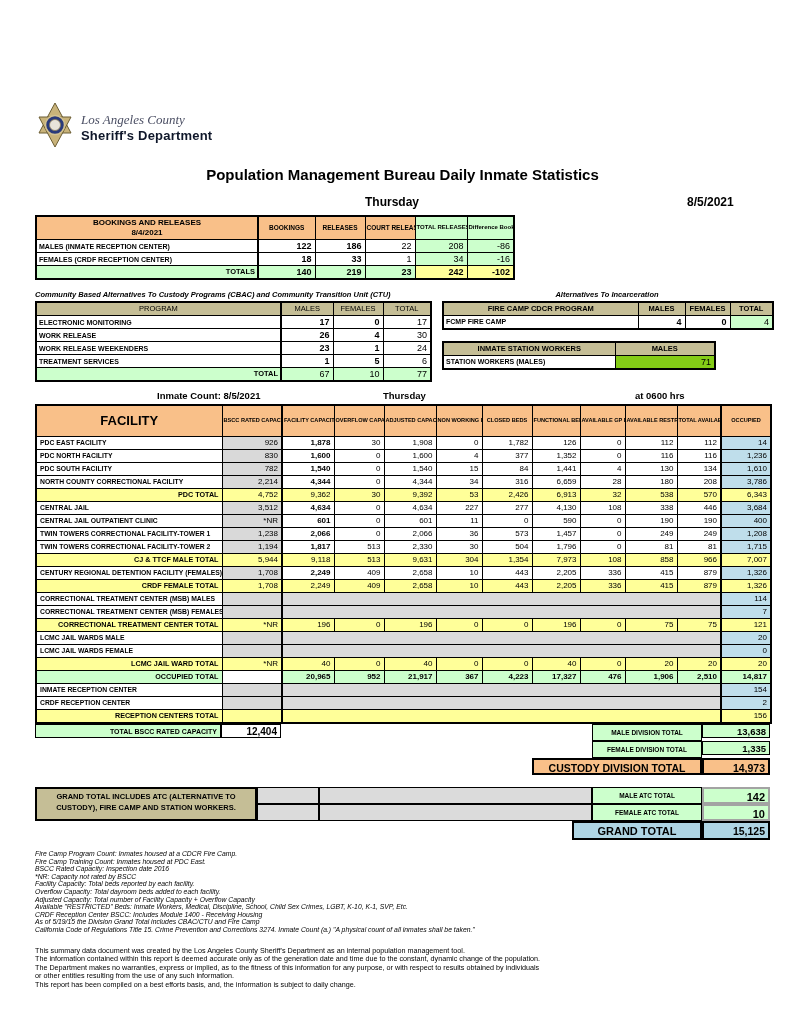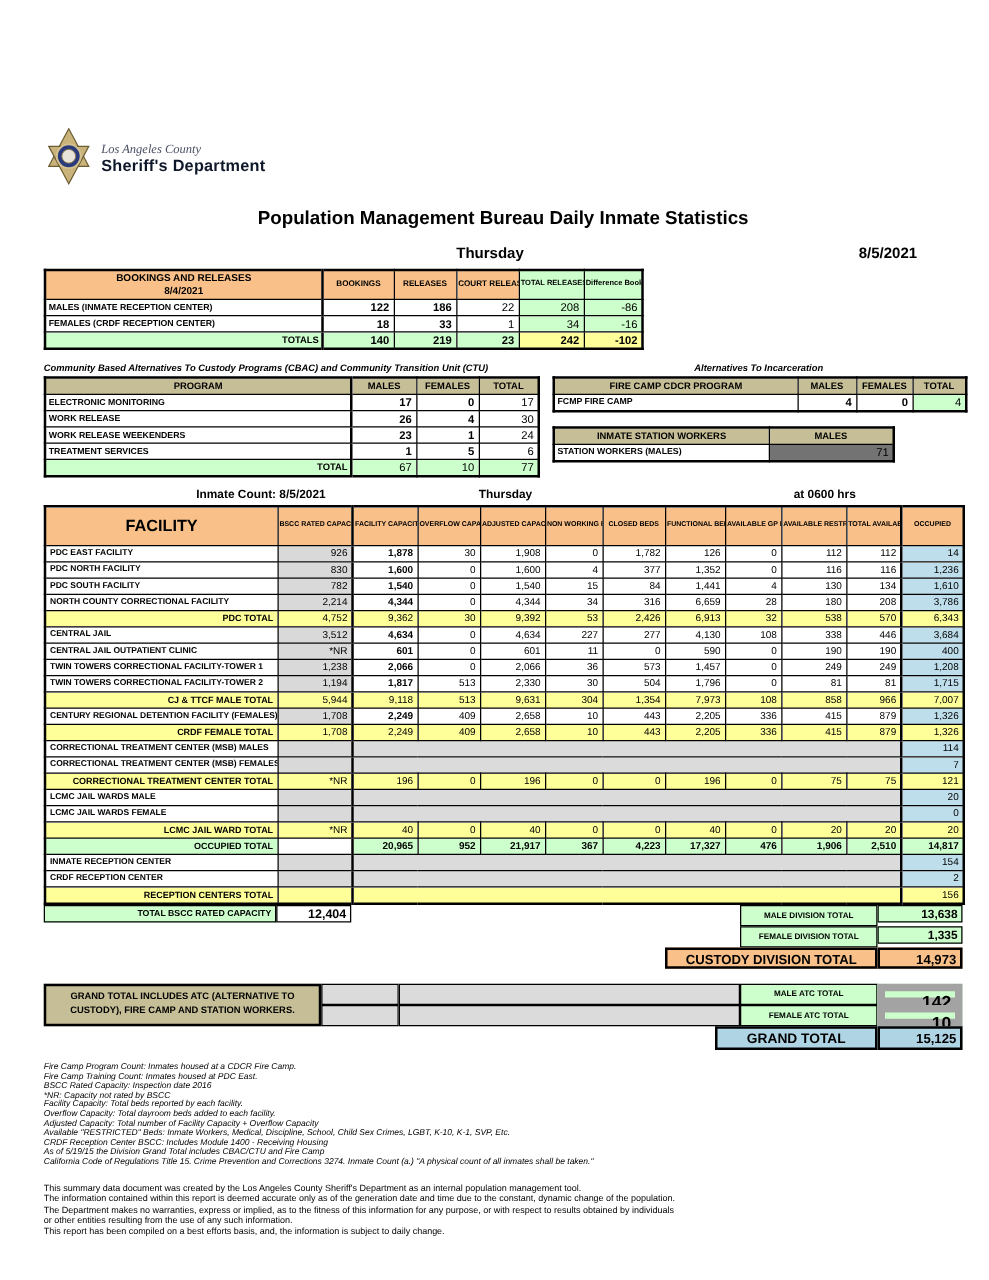--- a/index.html
+++ b/index.html
@@ -8,21 +8,21 @@
     width: 791px; height: 1024px;
     font-family: "Liberation Sans", sans-serif;
     color: #000; position: relative; overflow: hidden;
   }
   .page { padding: 104px 21px 0 35px; width: 791px; }
   .content { width: 735px; }
 
   
   .logo-row { display:flex; align-items:center; height:46px; }
   .logo-text { margin-left:6px; }
-  .logo-line1 { font-family:"Liberation Serif", serif; font-style:italic; font-size:10px; color:#4a4e63; }
+  .logo-line1 { font-family:"Liberation Serif", serif; font-style:italic; font-size:13px; color:#4a4e63; }
   .logo-line2 { font-size:13px; font-weight:bold; color:#0f172a; letter-spacing:.2px; }
   .doc-title { text-align:center; font-size:15px; font-weight:bold; margin-top:16px; }
   .day-row { position:relative; height:16px; margin-top:12px; font-weight:bold; font-size:12px; }
   .day-row .day { position:absolute; left:330px; }
   .day-row .date { position:absolute; left:652px; }
 
   
   table { border-collapse:collapse; table-layout:fixed; }
   td, th { border:1px solid #000; overflow:hidden; white-space:nowrap; }
   .num { text-align:right; padding-right:3px !important; }
@@ -38,39 +38,39 @@
   .bookings-table td.green { background:#CCFFCC; font-weight:normal; }
   .bookings-table tr.totrow td { background:#CCFFCC; }
   .bookings-table tr.totrow td.rlab { text-align:right; font-size:7.5px; }
   .bookings-table tr.totrow td.yellow { background:#FFFF99; }
   .bookings-table td:first-child, .bookings-table th:first-child { border-right:2px solid #000; }
 
   
   .mid-section { display:flex; margin-top:10px; }
   .sec-title { font-size:7.5px; font-weight:bold; font-style:italic; height:11px; }
   .cbac-table { width:395px; border:2px solid #000; }
-  .cbac-table th { background:#C5BE96; font-size:7.5px; font-weight:bold; height:14px; }
+  .cbac-table th { background:#C5BE96; font-size:7.5px; font-weight:normal; height:14px; }
   .cbac-table td { height:13px; font-size:9px; padding:0 2px; }
   .cbac-table td.rlab { font-size:7px; font-weight:bold; text-align:left; }
   .cbac-table td.bold { font-weight:bold; }
   .cbac-table tr.totrow td { background:#CCFFCC; }
   .cbac-table tr.totrow td.rlab { text-align:right; font-size:7.5px; }
   .cbac-table td:first-child, .cbac-table th:first-child { border-right:2px solid #000; }
   .alt-block { margin-left:10px; width:330px; }
   .alt-block .sec-title { text-align:center; }
   .fire-table { width:330px; border:2px solid #000; }
   .fire-table th { background:#C5BE96; font-size:7.5px; font-weight:bold; height:14px; }
   .fire-table td { height:13px; font-size:9px; font-weight:bold; padding:0 2px; }
   .fire-table td.rlab { font-size:7px; text-align:left; }
   .fire-table td.green { background:#CCFFCC; font-weight:normal; }
   .station-table { width:272px; border:2px solid #000; margin-top:11px; }
   .station-table th { background:#C5BE96; font-size:7.5px; font-weight:bold; height:14px; }
   .station-table td { height:13px; font-size:9px; padding:0 2px; }
   .station-table td.rlab { font-size:7px; font-weight:bold; text-align:left; }
-  .station-table td.green { background:#737373; }
+  .station-table td.green { background:#84cc16; }
 
   
   .count-strip { position:relative; height:14px; margin-top:8px; font-weight:bold; font-size:9.5px; }
   .count-strip .c1 { position:absolute; left:122px; }
   .count-strip .c2 { position:absolute; left:348px; }
   .count-strip .c3 { position:absolute; left:600px; }
 
   
   .ftable { width:735px; border:2px solid #000; }
   .ftable th { background:#F9C089; font-size:5.6px; font-weight:bold; line-height:1.25; height:32px; padding:1px; }
@@ -106,21 +106,21 @@
 
   
   .grand-block { margin-top:12px; }
   .grow { display:flex; width:735px; }
   .g-note { width:222px; background:#C5BE96; border:2px solid #000; font-size:7.5px; font-weight:bold;
             text-align:center; padding:2px 6px; line-height:1.5; height:34px; }
   .g-grey { background:#DBDBDB; border:1px solid #000; height:17px; }
   .g-grey.w1 { width:62px; }
   .g-grey.w2 { flex:1; }
   .g-lab { width:110px; border:1px solid #000; font-size:6.5px; font-weight:bold; text-align:center; height:17px; line-height:16px; }
-  .g-val { width:68px; border:6px solid #a3a3a3; font-size:14px; font-weight:bold; text-align:right; padding-right:3px; height:17px; line-height:16px; }
+  .g-val { width:68px; border:2px solid #a3a3a3; font-size:11px; font-weight:bold; text-align:right; padding-right:3px; height:17px; line-height:16px; }
   .g-green { background:#CCFFCC; }
   .g-blue { background:#AFD5E4; }
   .g-grand-lab { width:130px; font-size:11px; border:2px solid #000; height:19px; line-height:17px; text-align:center; }
   .g-grand-val { font-size:10.5px; border:2px solid #000; height:19px; line-height:17px; }
 
   
   .footnotes { margin-top:10px; font-style:italic; font-size:6.8px; line-height:7.6px; }
   .footnotes div { height:7.6px; }
   .disclaimer { margin-top:13px; font-size:7.2px; line-height:8.6px; }
 </style>

